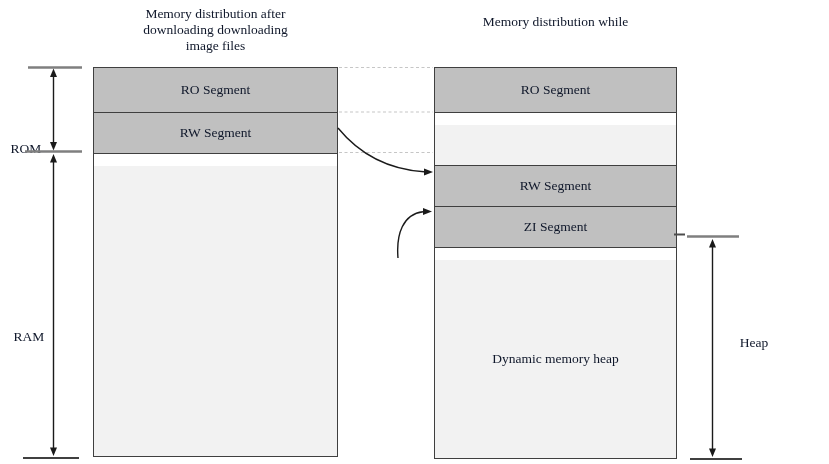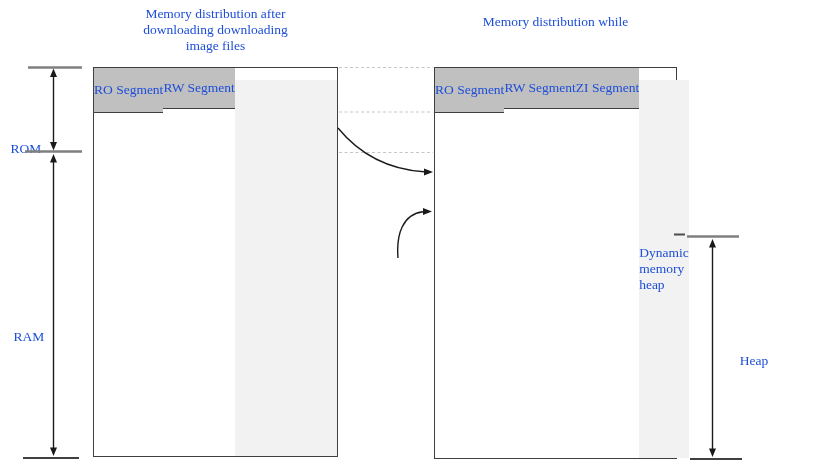--- a/index.html
+++ b/index.html
@@ -2,38 +2,38 @@
 <html><head>
 <meta charset="utf-8">
 <style>
   html, body { margin: 0; padding: 0; background: #ffffff; }
   .canvas {
     position: relative;
     width: 829px;
     height: 464px;
     background: #ffffff;
     font-family: "Liberation Serif", "DejaVu Serif", serif;
-    color: #1d4ed8;
+    color: #0f172a;
     overflow: hidden;
   }
   .title {
     position: absolute;
     text-align: center;
     font-size: 13.5px;
     line-height: 16px;
   }
   .left-title  { left: 93px;  top: 6px;  width: 245px; }
   .right-title { left: 434px; top: 14px; width: 243px; }
 
   .membox {
     position: absolute;
     top: 67px;
     border: 1px solid #3f3f3f;
     display: flex;
-    flex-direction: row;
+    flex-direction: column;
     box-sizing: border-box;
   }
   .left-box  { left: 93px;  width: 245px; height: 390px; }
   .right-box { left: 434px; width: 243px; height: 392px; }
 
   .seg {
     display: flex;
     align-items: center;
     justify-content: center;
     font-size: 13.5px;
@@ -50,21 +50,21 @@
 
   .side-label {
     position: absolute;
     font-size: 13.5px;
     line-height: 16px;
     text-align: center;
   }
   .rom-label  { left: 2px;   top: 100px; width: 48px; margin-top: 41px; }
   .ram-label  { left: 5px;   top: 329px; width: 48px; }
   .zi-end-label { left: 730px; top: 228px; width: 99px; }
-  .heap-label { left: 712px; top: 335px; width: 84px; margin-top: 18px; }
+  .heap-label { left: 712px; top: 335px; width: 84px; }
 
   svg.overlay {
     position: absolute;
     left: 0; top: 0;
     width: 829px; height: 464px;
     pointer-events: none;
   }
 </style>
 </head>
 <body>

